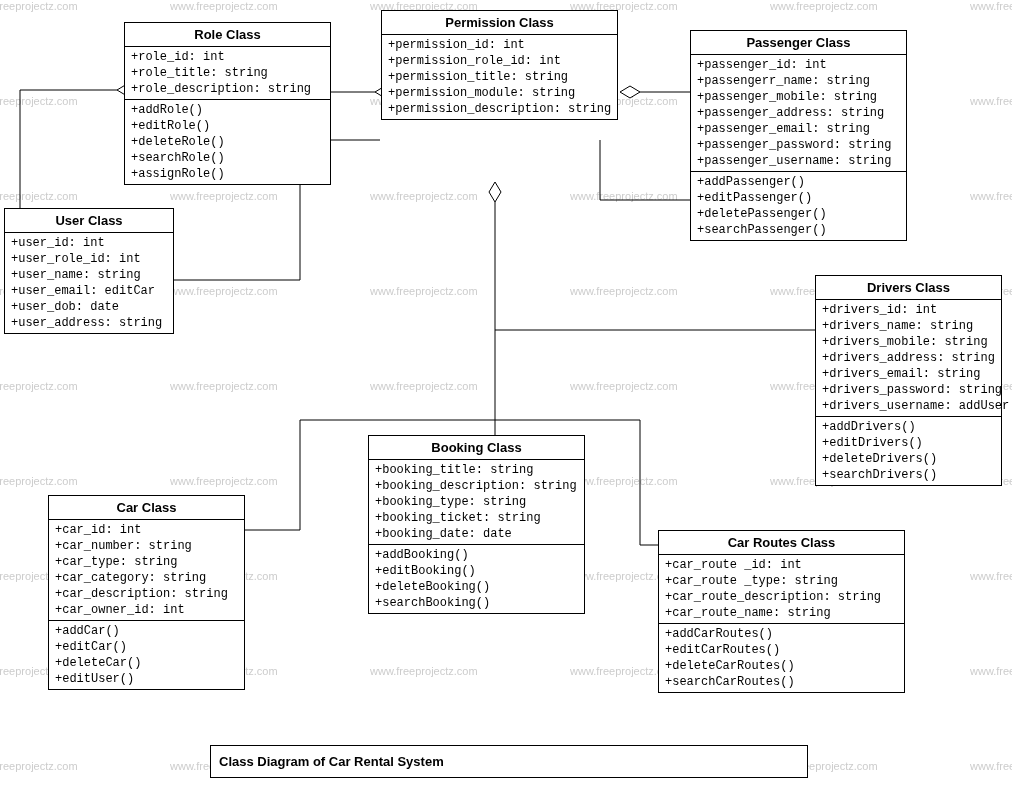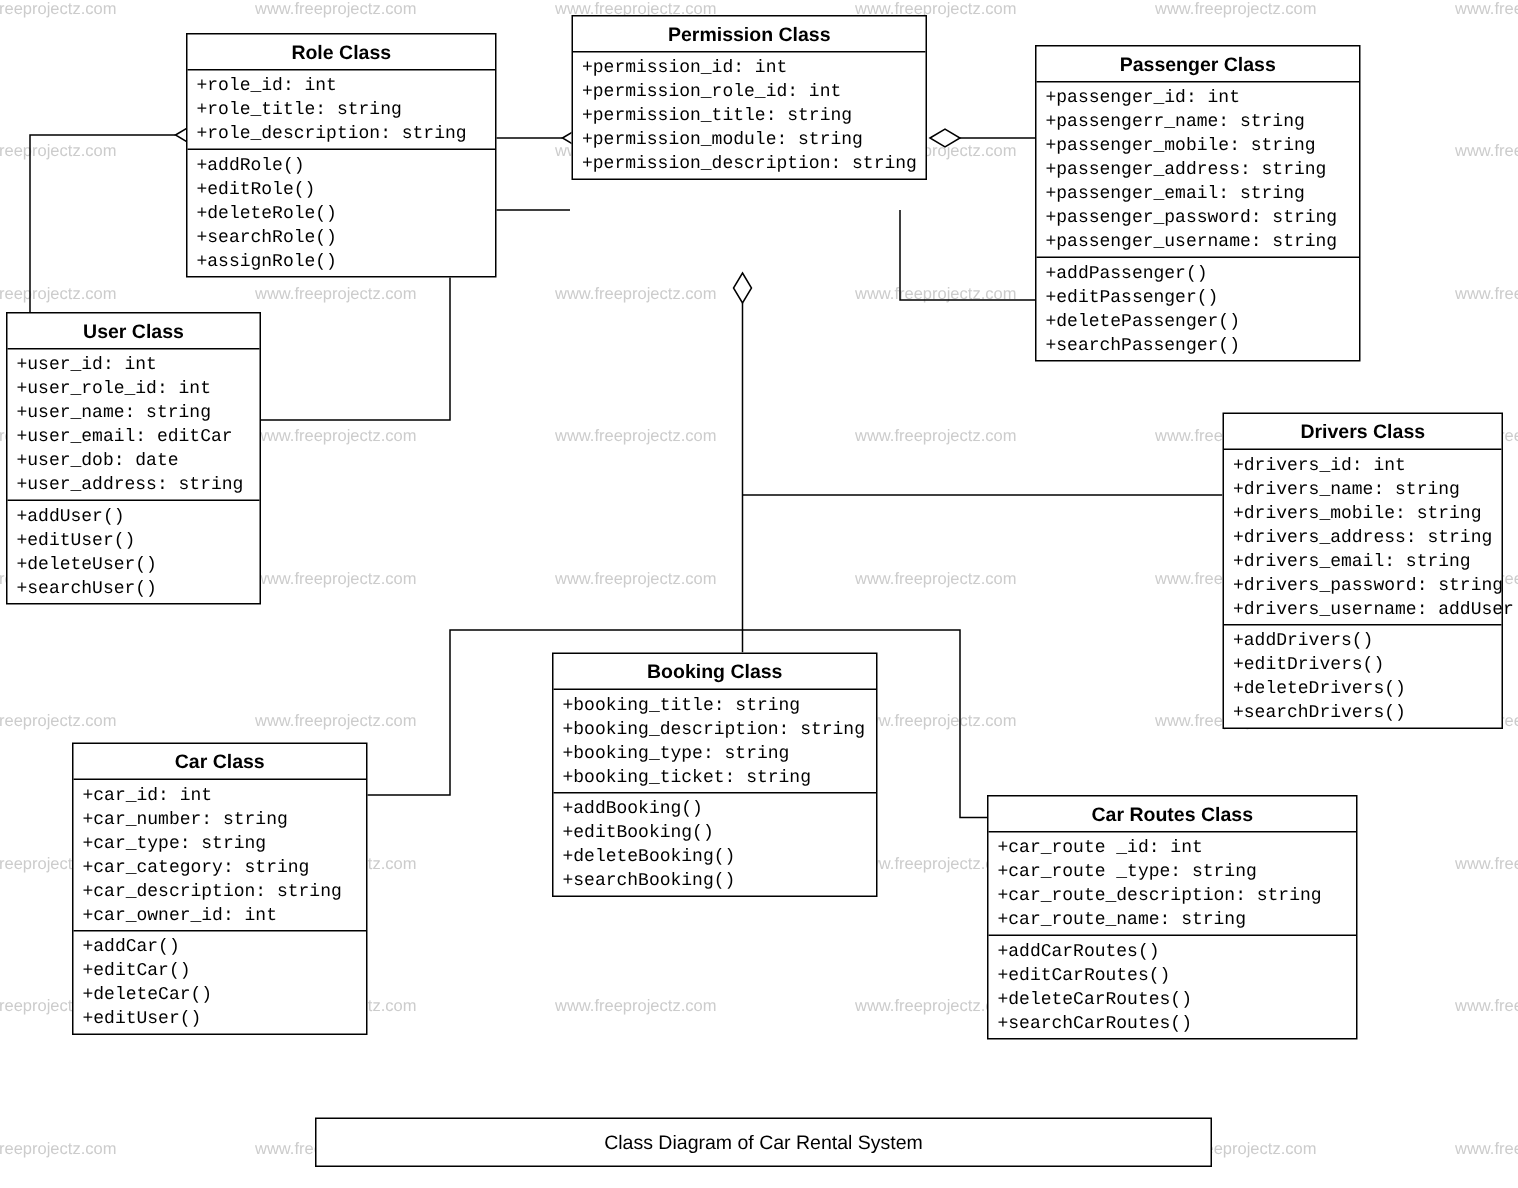--- a/index.html
+++ b/index.html
@@ -2,21 +2,21 @@
 <html><head>
 <meta charset="utf-8">
 <style>
 body{margin:0;font-family:Verdana,Geneva,sans-serif;background:#fff;width:1012px;height:792px;position:relative;overflow:hidden}
 .wm{position:absolute;color:#ccc;font-size:11px;pointer-events:none;z-index:0}
 .class-box{position:absolute;border:1px solid #000;background:#fff;z-index:2}
 .class-title{font-weight:bold;text-align:center;padding:4px 6px;border-bottom:1px solid #000;font-size:13px}
 .class-sec{border-bottom:1px solid #000;padding:2px 6px}
 .class-sec:last-child{border-bottom:none}
 .class-sec div{font-family:"Courier New",monospace;font-size:12px;white-space:nowrap;line-height:16px}
-.caption-box{position:absolute;border:1px solid #000;background:#fff;z-index:2;text-align:center;font-weight:normal;font-size:13px;padding:8px}
+.caption-box{position:absolute;border:1px solid #000;background:#fff;z-index:2;font-weight:bold;font-size:13px;padding:8px}
 svg.lines{position:absolute;left:0;top:0;width:1012px;height:792px;z-index:1}
 </style>
 </head>
 <body>
 
 <div id="wm-container">
     <div class="wm" style="left: -30px; top: 0px;">www.freeprojectz.com</div>
     <div class="wm" style="left: 170px; top: 0px;">www.freeprojectz.com</div>
     <div class="wm" style="left: 370px; top: 0px;">www.freeprojectz.com</div>
     <div class="wm" style="left: 570px; top: 0px;">www.freeprojectz.com</div>
@@ -155,26 +155,20 @@
 <div class="class-box" style="left:4px;top:208px;width:168px">
   <div class="class-title">User Class</div>
   <div class="class-sec">
       <div>+user_id: int</div>
       <div>+user_role_id: int</div>
       <div>+user_name: string</div>
       <div>+user_email: editCar</div>
       <div>+user_dob: date</div>
       <div>+user_address: string</div>
     </div>
-  <div class="class-sec">
-      <div>+addUser()</div>
-      <div>+editUser()</div>
-      <div>+deleteUser()</div>
-      <div>+searchUser()</div>
-    </div>
 </div>
 
 <div class="class-box" style="left:815px;top:275px;width:185px">
   <div class="class-title">Drivers Class</div>
   <div class="class-sec">
       <div>+drivers_id: int</div>
       <div>+drivers_name: string</div>
       <div>+drivers_mobile: string</div>
       <div>+drivers_address: string</div>
       <div>+drivers_email: string</div>
@@ -189,20 +183,21 @@
     </div>
 </div>
 
 <div class="class-box" style="left:368px;top:435px;width:215px">
   <div class="class-title">Booking Class</div>
   <div class="class-sec">
       <div>+booking_title: string</div>
       <div>+booking_description: string</div>
       <div>+booking_type: string</div>
       <div>+booking_ticket: string</div>
+      <div>+booking_date: date</div>
     </div>
   <div class="class-sec">
       <div>+addBooking()</div>
       <div>+editBooking()</div>
       <div>+deleteBooking()</div>
       <div>+searchBooking()</div>
     </div>
 </div>
 
 <div class="class-box" style="left:48px;top:495px;width:195px">

